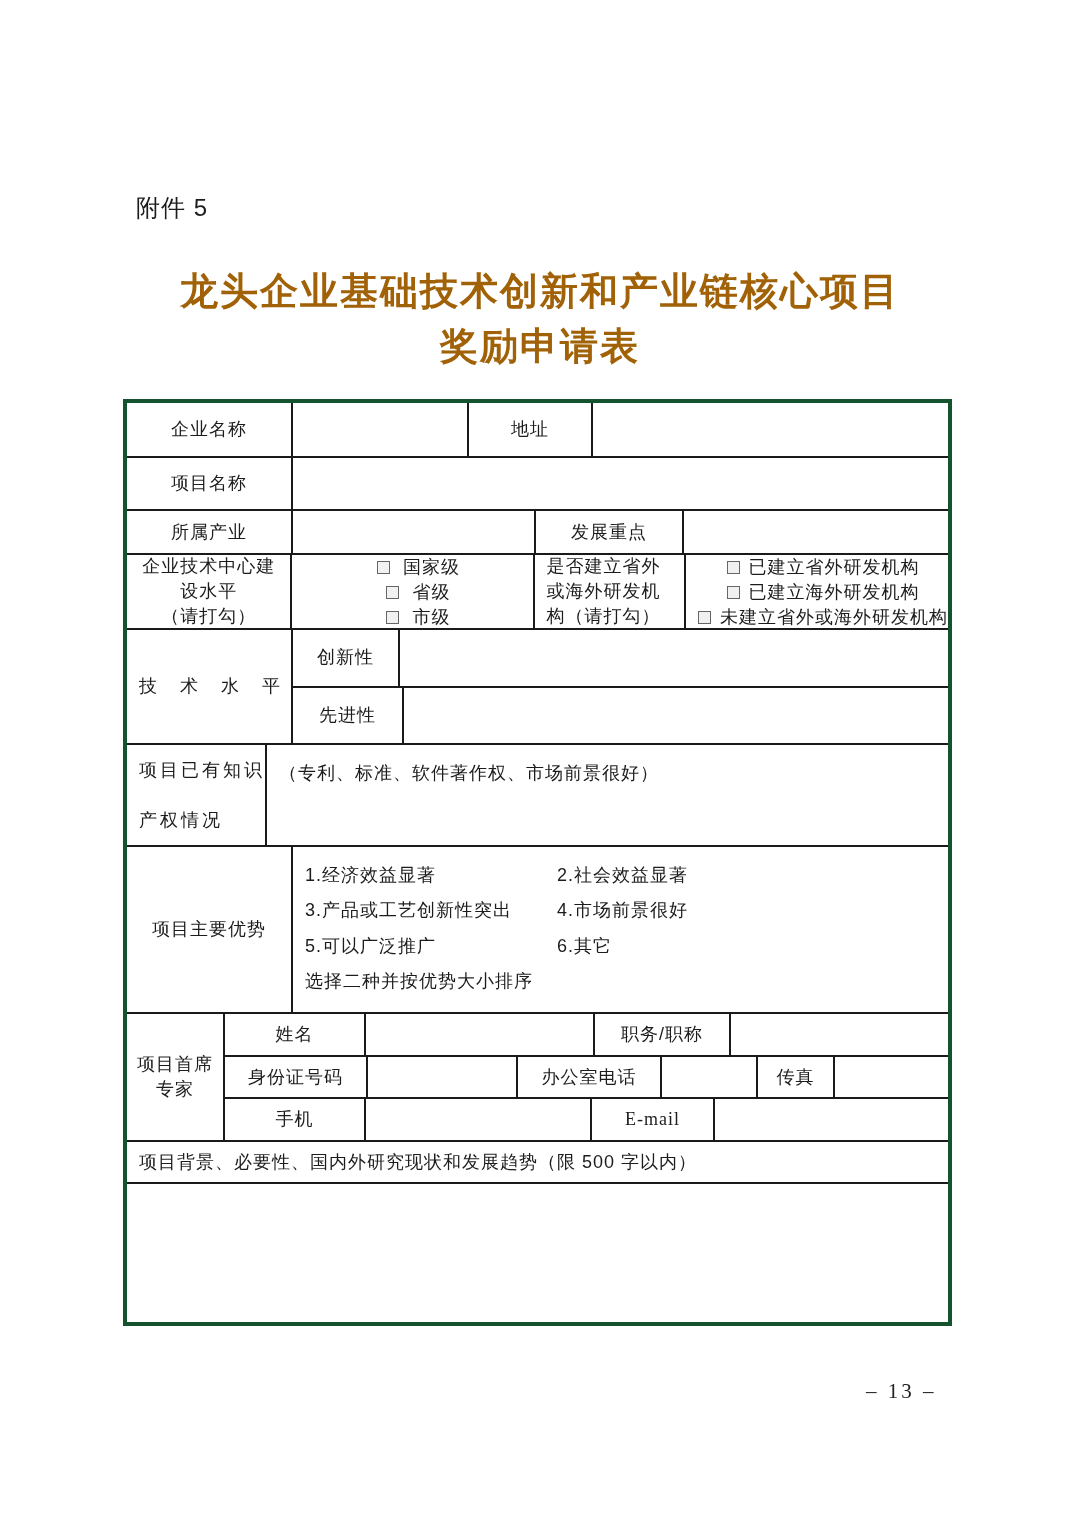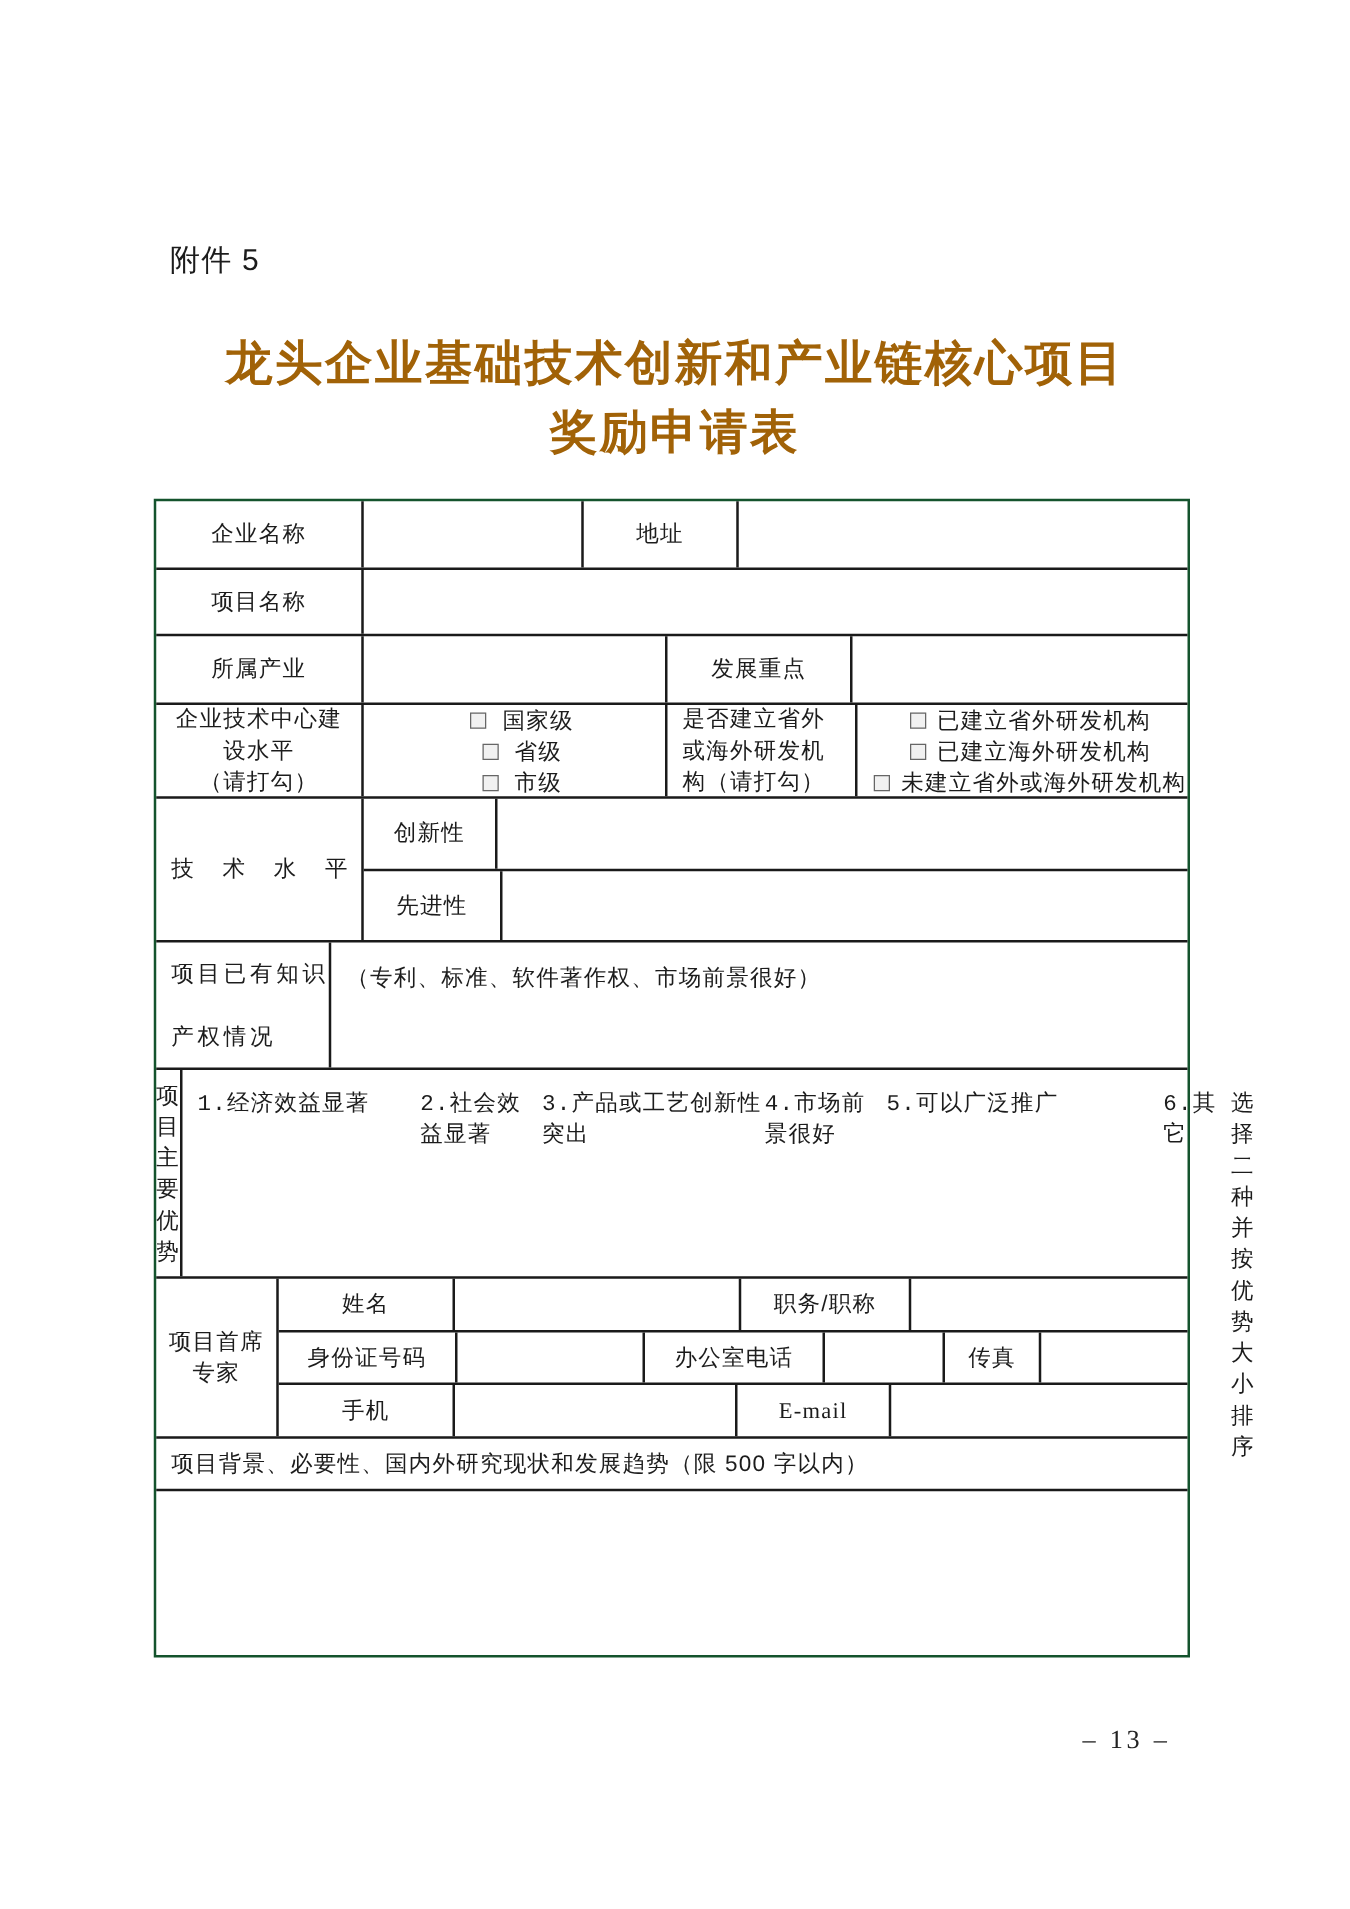--- a/index.html
+++ b/index.html
@@ -10,21 +10,21 @@
   .attachment {
     position:absolute; left:136px; top:192px; font-size:24px; letter-spacing:1px;
   }
   .doc-title {
     position:absolute; left:0; top:264px; width:100%; text-align:center;
     font-family:"Liberation Serif", serif; font-weight:bold;
     font-size:38px; line-height:55px; letter-spacing:2px; color:#a16207;
   }
   .form-table {
     position:absolute; left:123px; top:399px; width:829px; height:927px;
-    border:2px solid #14532d; display:flex; flex-direction:column;
+    border:4px solid #14532d; display:flex; flex-direction:column;
     box-sizing:border-box; font-size:18px;
   }
   .row { display:flex; border-bottom:2px solid #1a1a1a; box-sizing:border-box; flex:0 0 auto; }
   .row:last-child { border-bottom:none; }
   .cell {
     border-right:2px solid #1a1a1a; box-sizing:border-box;
     display:flex; align-items:center; justify-content:center;
     letter-spacing:1px; line-height:25px;
   }
   .cell:last-child { border-right:none; }
@@ -36,22 +36,22 @@
   .subrow .cell { border-bottom:none; }
   .spread { width:142px; text-align:justify; text-align-last:justify; }
   .center-block { text-align:center; }
   .cbx {
     display:inline-block; width:11px; height:11px; border:1px solid #666;
     background:#f1f1f1; margin-right:13px; flex:0 0 auto; vertical-align:middle;
   }
   .opt { display:flex; align-items:center; line-height:25px; white-space:nowrap; }
   .opt-list { display:flex; flex-direction:column; justify-content:center; }
   .adv-cell {
-    display:flex; flex-direction:row; justify-content:space-between;
-    padding:16px 10px 18px 12px; align-items:stretch;font-family:Liberation Mono, monospace;
+    display:flex; flex-direction:column; justify-content:space-between;
+    padding:16px 10px 18px 12px; align-items:stretch;
   }
   .adv-line { display:flex; }
   .adv-line .adv-l { display:inline-block; width:252px; }
   .serif { font-family:"Liberation Serif", serif; }
   .page-number {
     position:absolute; left:866px; top:1379px; font-family:"Liberation Serif", serif;
     font-size:21px; letter-spacing:3px; color:#222;
   }
 </style>
 </head>
@@ -73,21 +73,21 @@
       <div class="cell" style="width:176px"></div>
       <div class="cell" style="width:124px">地址</div>
       <div class="cell" style="flex:1"></div>
     </div>
 
     <div class="row" style="height:53px">
       <div class="cell" style="width:166px">项目名称</div>
       <div class="cell" style="flex:1"></div>
     </div>
 
-    <div class="row" style="height:55px">
+    <div class="row" style="height:44px">
       <div class="cell" style="width:166px">所属产业</div>
       <div class="cell" style="width:243px"></div>
       <div class="cell" style="width:148px">发展重点</div>
       <div class="cell" style="flex:1"></div>
     </div>
 
     <div class="row" style="height:75px">
       <div class="cell" style="width:166px">
         <div class="center-block" style="width:134px">
           <span>企业技术中心建设水平</span><br>

